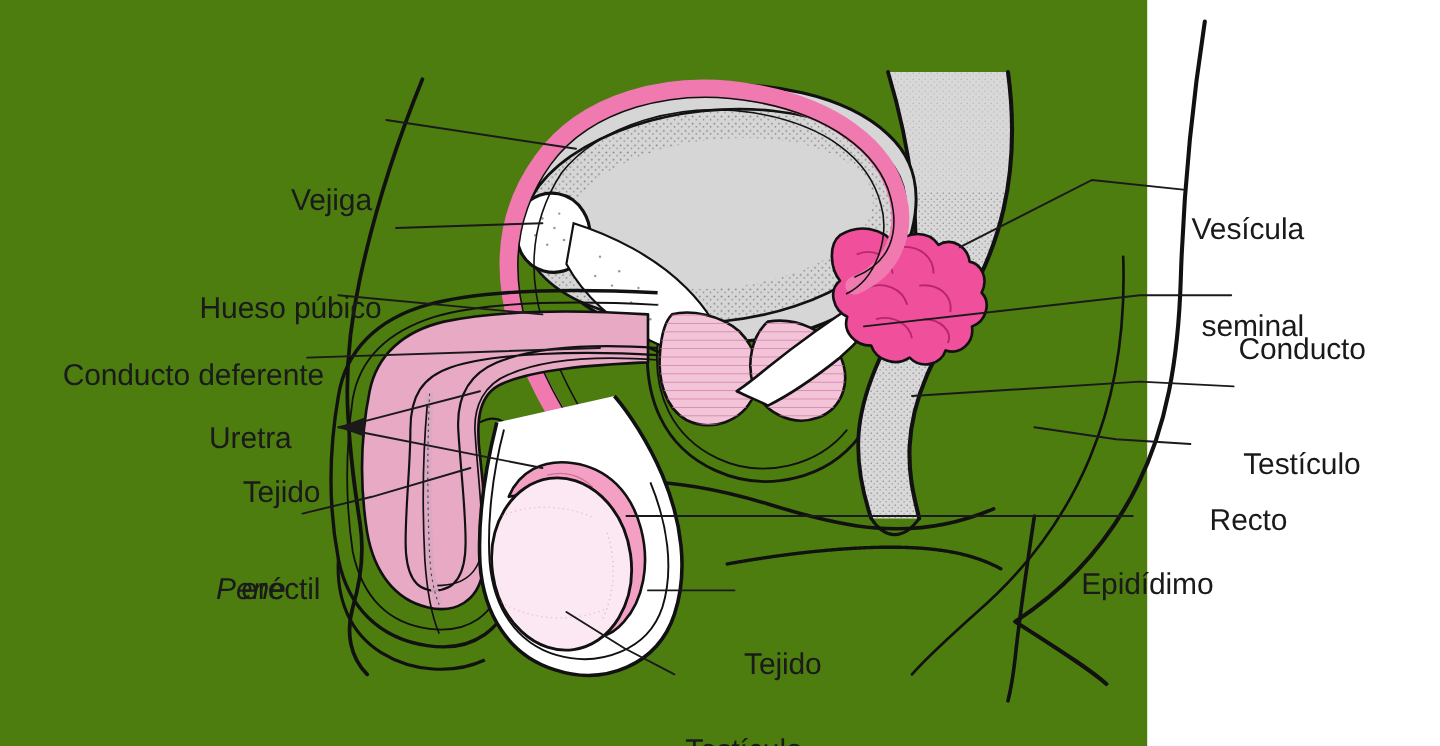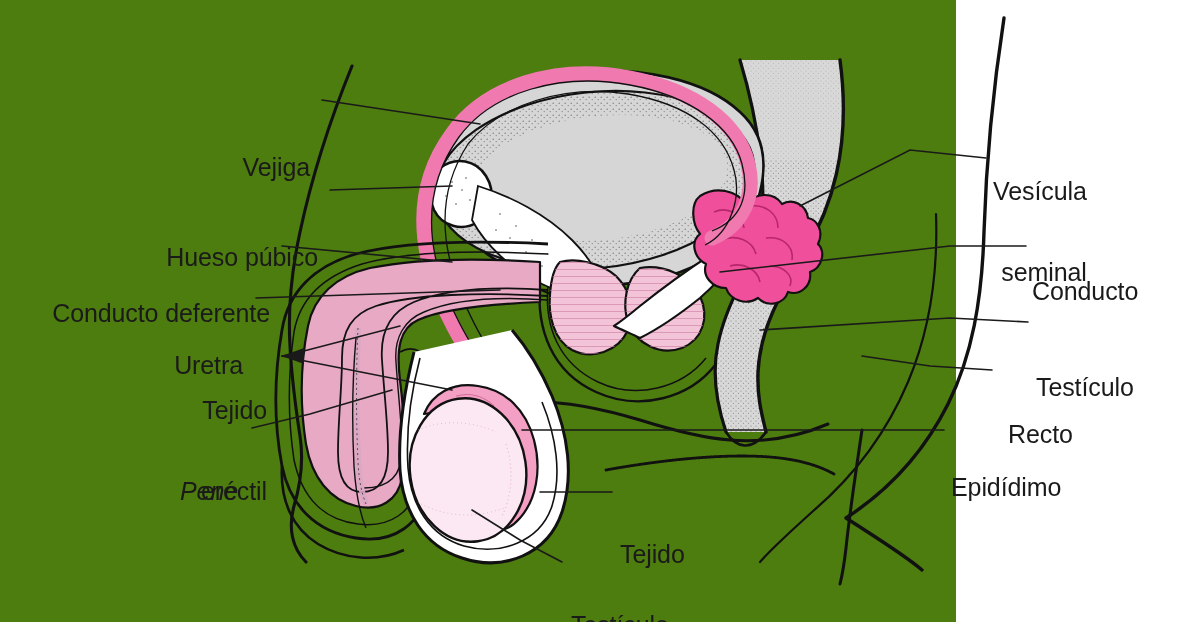--- a/index.html
+++ b/index.html
@@ -374,21 +374,21 @@
   </div>
 
   <div class="label left-align" style="left:1036px;top:320px;">
     <div>Testículo</div>
   </div>
 
   <div class="label left-align" style="left:998px;top:367px;margin-left:10px;">
     <div>Recto</div>
   </div>
 
-  <div class="label left-align" style="left:951px;top:420px;">
+  <div class="label left-align" style="left:901px;top:420px;">
     <div>Epidídimo</div>
   </div>
 
   <div class="label left-align" style="left:620px;top:487px;">
     <div>Tejido</div>
   </div>
 
   <div class="label left-align" style="left:571px;top:558px;">
     <div>Testículo</div>
   </div>

